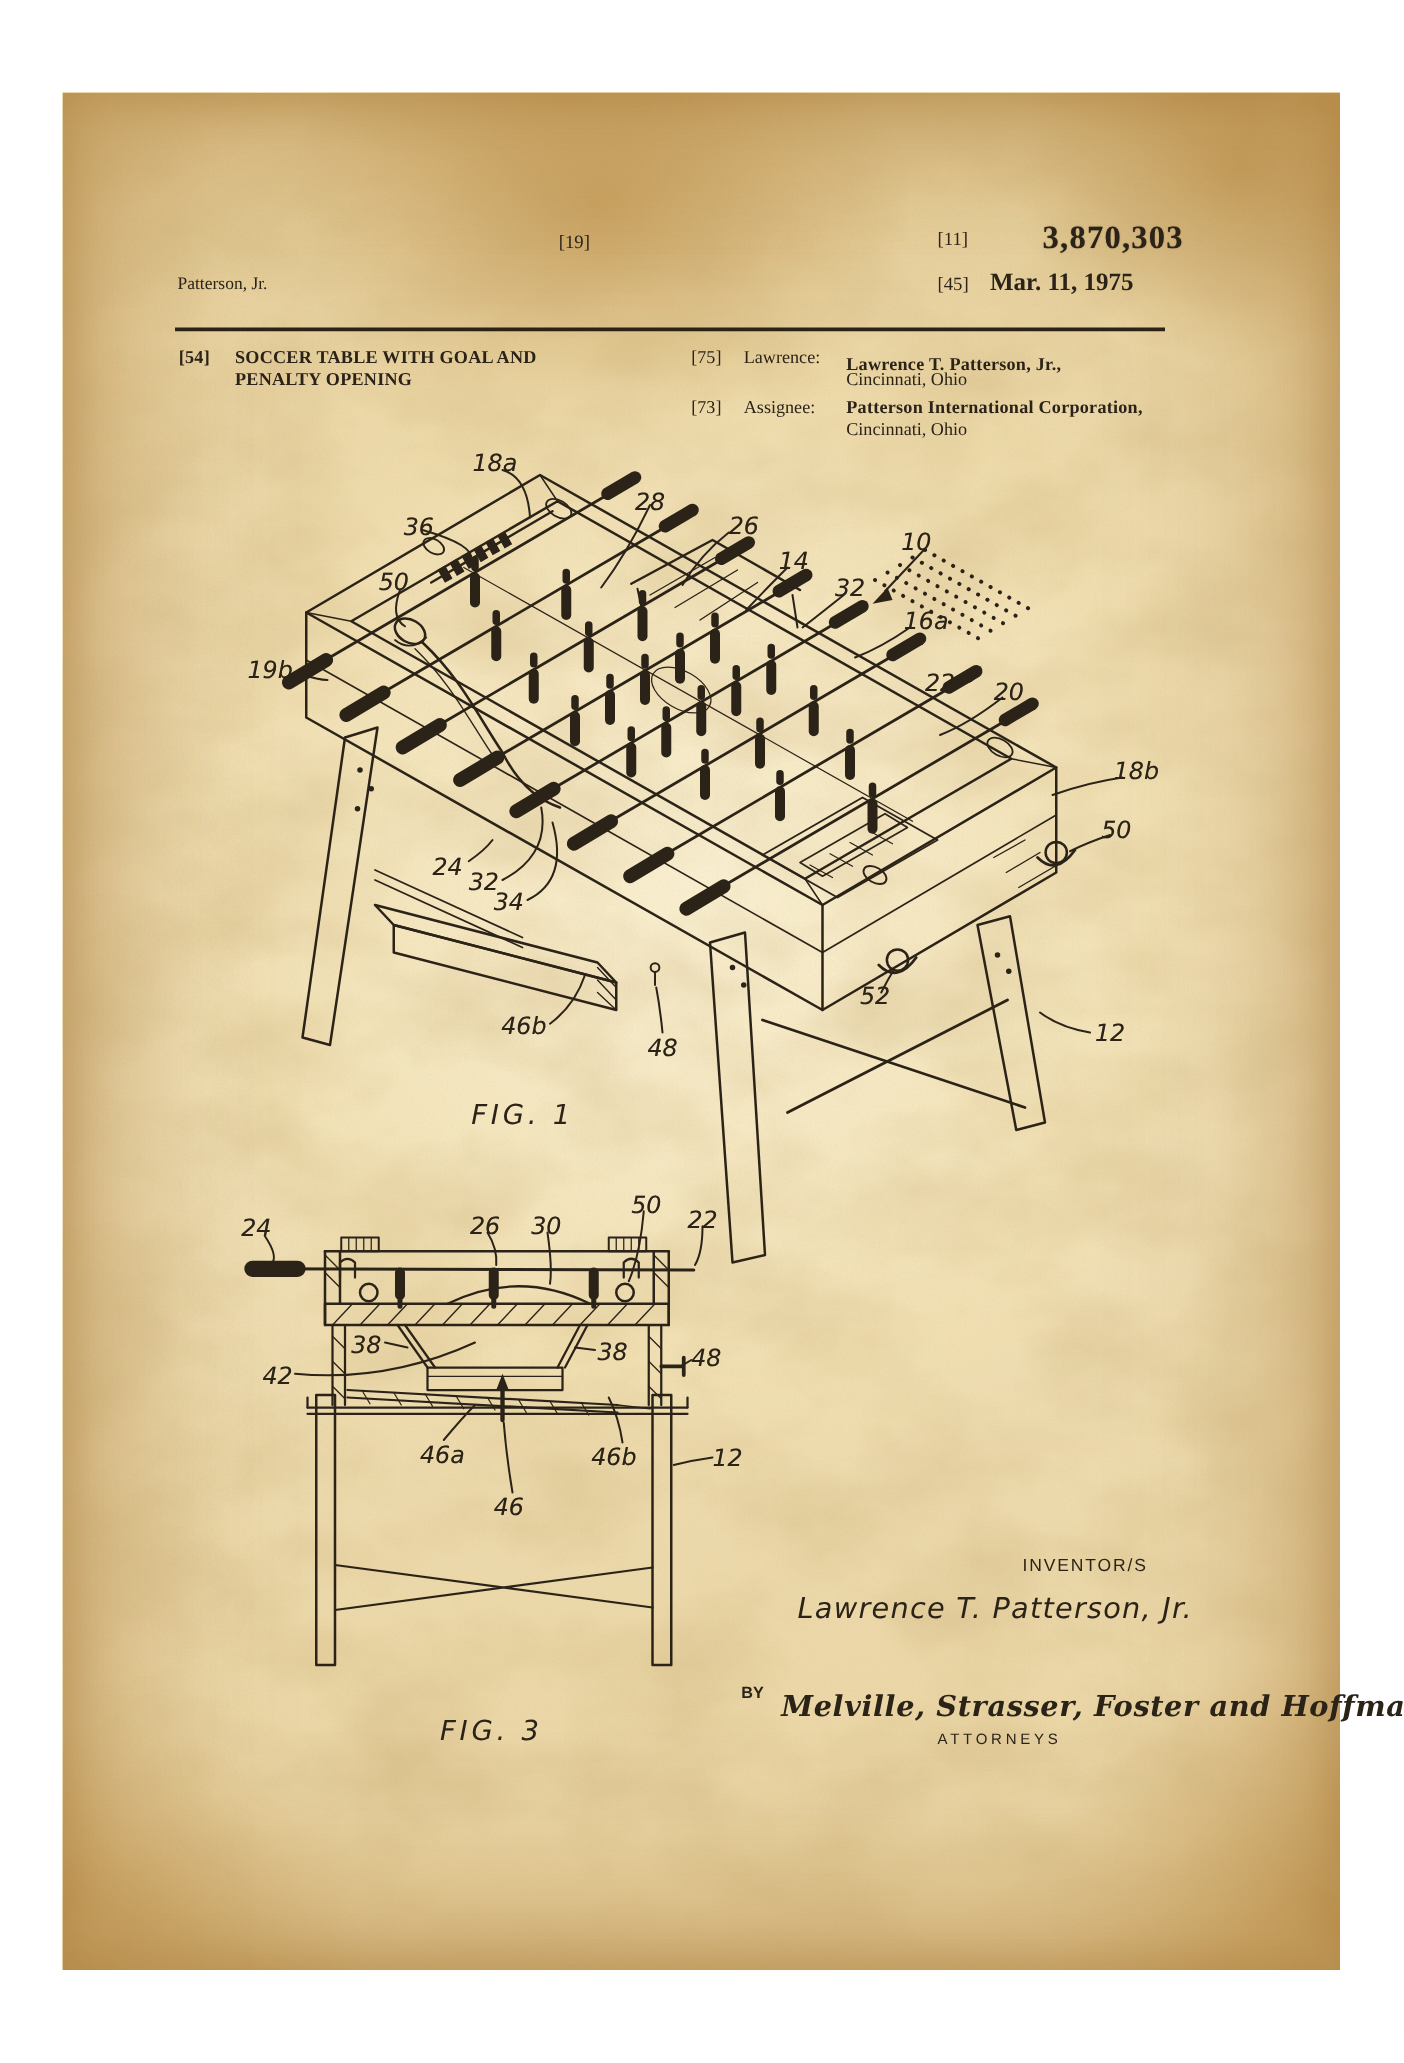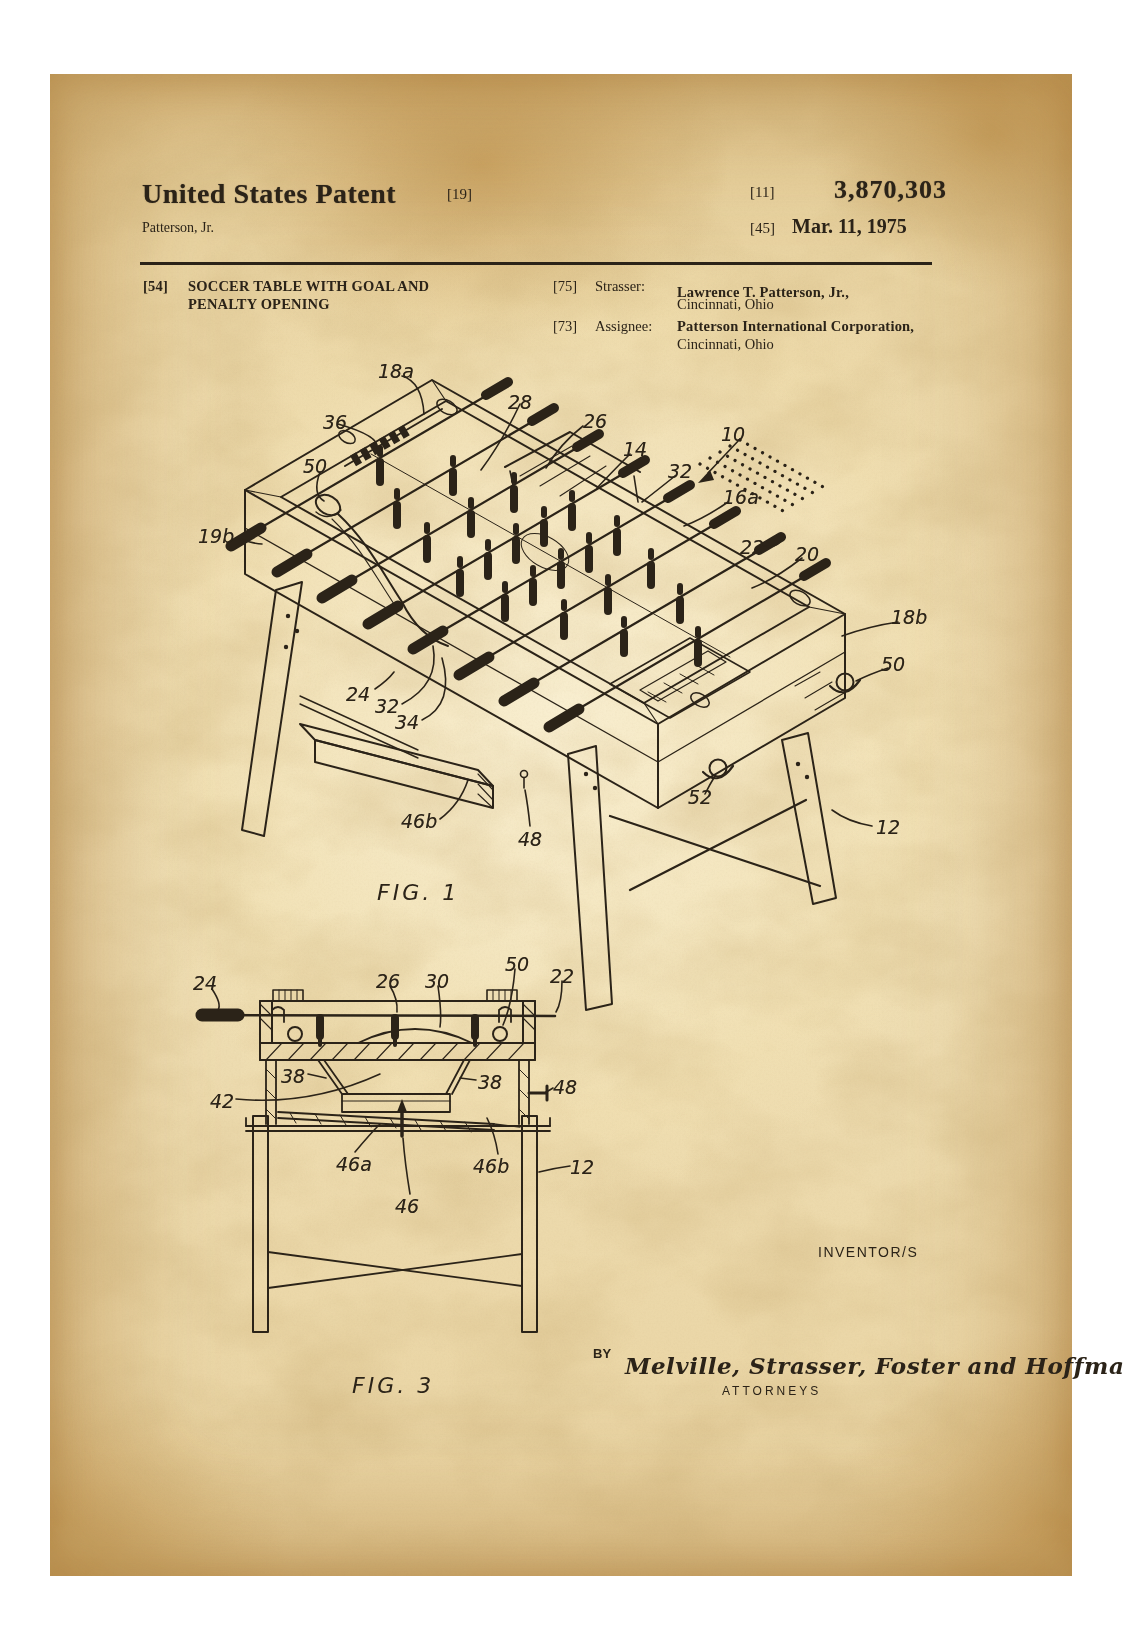--- a/index.html
+++ b/index.html
@@ -23,21 +23,21 @@
   .patent-no{font-weight:bold;font-size:26px;letter-spacing:1px;text-shadow:0 0 1px rgba(43,35,24,.5);}
   .date{font-weight:bold;font-size:20px;}
   .pname{font-weight:normal;font-size:14px;}
   .bb{font-weight:bold;font-size:14.5px;letter-spacing:.2px;}
   .br{font-size:14.5px;}
   .hrule{position:absolute;height:2.5px;background:#2b2318;}
   .ref-label{position:absolute;font:italic 19px "DejaVu Sans",sans-serif;color:#2b2318;white-space:nowrap;
              text-shadow:0 0 .5px rgba(43,35,24,.5);}
   .fig-caption{position:absolute;font:italic 22px "DejaVu Sans",sans-serif;letter-spacing:3px;color:#2b2318;}
   .caps{font-family:"Liberation Sans",sans-serif;font-size:14px;letter-spacing:1.5px;color:#2b2318;}
-  .caps-sm{font-family:"Liberation Sans",sans-serif;font-size:12px;letter-spacing:3px;color:#2b2318;}
+  .caps-sm{font-family:"Liberation Sans",sans-serif;font-size:12px;letter-spacing:3px;color:#2b2318;margin-left:28px;}
   .sig{font:italic 23px "DejaVu Sans",sans-serif;color:#2b2318;letter-spacing:1px;}
   .script{font:italic bold 23px "DejaVu Serif",serif;color:#2b2318;letter-spacing:.5px;}
   .by{font-family:"Liberation Sans",sans-serif;font-weight:bold;font-size:13px;color:#2b2318;}
   svg.art, svg.texture{position:absolute;left:0;top:0;pointer-events:none;}
 </style>
 </head>
 <body>
 
 <div class="sheet">
   <div class="parchment">
@@ -266,36 +266,35 @@
           <path d="M503,1014 Q500,1016 496,1018"></path>
           <path d="M305,1078 Q320,1060 330,1050"></path>
           <path d="M448,1080 Q445,1060 437,1044"></path>
           <path d="M360,1120 Q355,1090 353,1064"></path>
           <path d="M520,1092 Q505,1094 489,1098"></path>
         </g>
       </g>
     </svg>
 
     <div class="layer">
-      <span class="tx us-title" style="left:92px;top:104px;">United States Patent</span>
       <span class="tx code" style="left:397px;top:112px;">[19]</span>
       <span class="tx pname" style="left:92px;top:146px;">Patterson, Jr.</span>
       <span class="tx code" style="left:700px;top:110px;">[11]</span>
       <span class="tx patent-no" style="left:736px;top:101px;margin-left:48px;">3,870,303</span>
       <span class="tx code" style="left:700px;top:146px;">[45]</span>
       <span class="tx date" style="left:742px;top:141px;">Mar. 11, 1975</span>
       <div class="hrule" style="left:90px;top:188px;width:792px;"></div>
     </div>
 
     <div class="layer">
       <span class="tx bb" style="left:93px;top:204px;">[54]</span>
       <span class="tx bb" style="left:138px;top:204px;">SOCCER TABLE WITH GOAL AND</span>
       <span class="tx bb" style="left:138px;top:222px;">PENALTY OPENING</span>
       <span class="tx br" style="left:503px;top:204px;">[75]</span>
-      <span class="tx br" style="left:545px;top:204px;">Strasser:</span>
+      <span class="tx br" style="left:545px;top:204px;">Lawrence:</span>
       <span class="tx bb" style="left:627px;top:210px;">Lawrence T. Patterson, Jr.,</span>
       <span class="tx br" style="left:627px;top:222px;">Cincinnati, Ohio</span>
       <span class="tx br" style="left:503px;top:244px;">[73]</span>
       <span class="tx br" style="left:545px;top:244px;">Assignee:</span>
       <span class="tx bb" style="left:627px;top:244px;">Patterson International Corporation,</span>
       <span class="tx br" style="left:627px;top:262px;">Cincinnati, Ohio</span>
     </div>
 
     <div class="layer">
         <span class="ref-label" style="left: 308px; top: 286px; margin-left: 20px;">18a</span>
@@ -333,19 +332,20 @@
         <span class="ref-label" style="left: 286px; top: 1079px;">46a</span>
         <span class="ref-label" style="left: 423px; top: 1081px;">46b</span>
         <span class="ref-label" style="left: 345px; top: 1121px;">46</span>
         <span class="ref-label" style="left: 520px; top: 1082px;">12</span>
       </div>
     <span class="fig-caption" style="left:327px;top:806px;">FIG. 1</span>
     <span class="fig-caption" style="left:302px;top:1299px;">FIG. 3</span>
 
     <div class="layer">
       <span class="tx caps" style="left:768px;top:1170px;">INVENTOR/S</span>
+      <span class="tx sig" style="left:588px;top:1200px;">Lawrence  T. Patterson, Jr.</span>
       <span class="tx by" style="left:543px;top:1272px;">BY</span>
       <span class="tx script" style="left:575px;top:1278px;">Melville, Strasser, Foster and Hoffman</span>
       <span class="tx caps-sm" style="left:672px;top:1310px;">ATTORNEYS</span>
     </div>
 
   </div>
 </div>
 
 </body></html>

